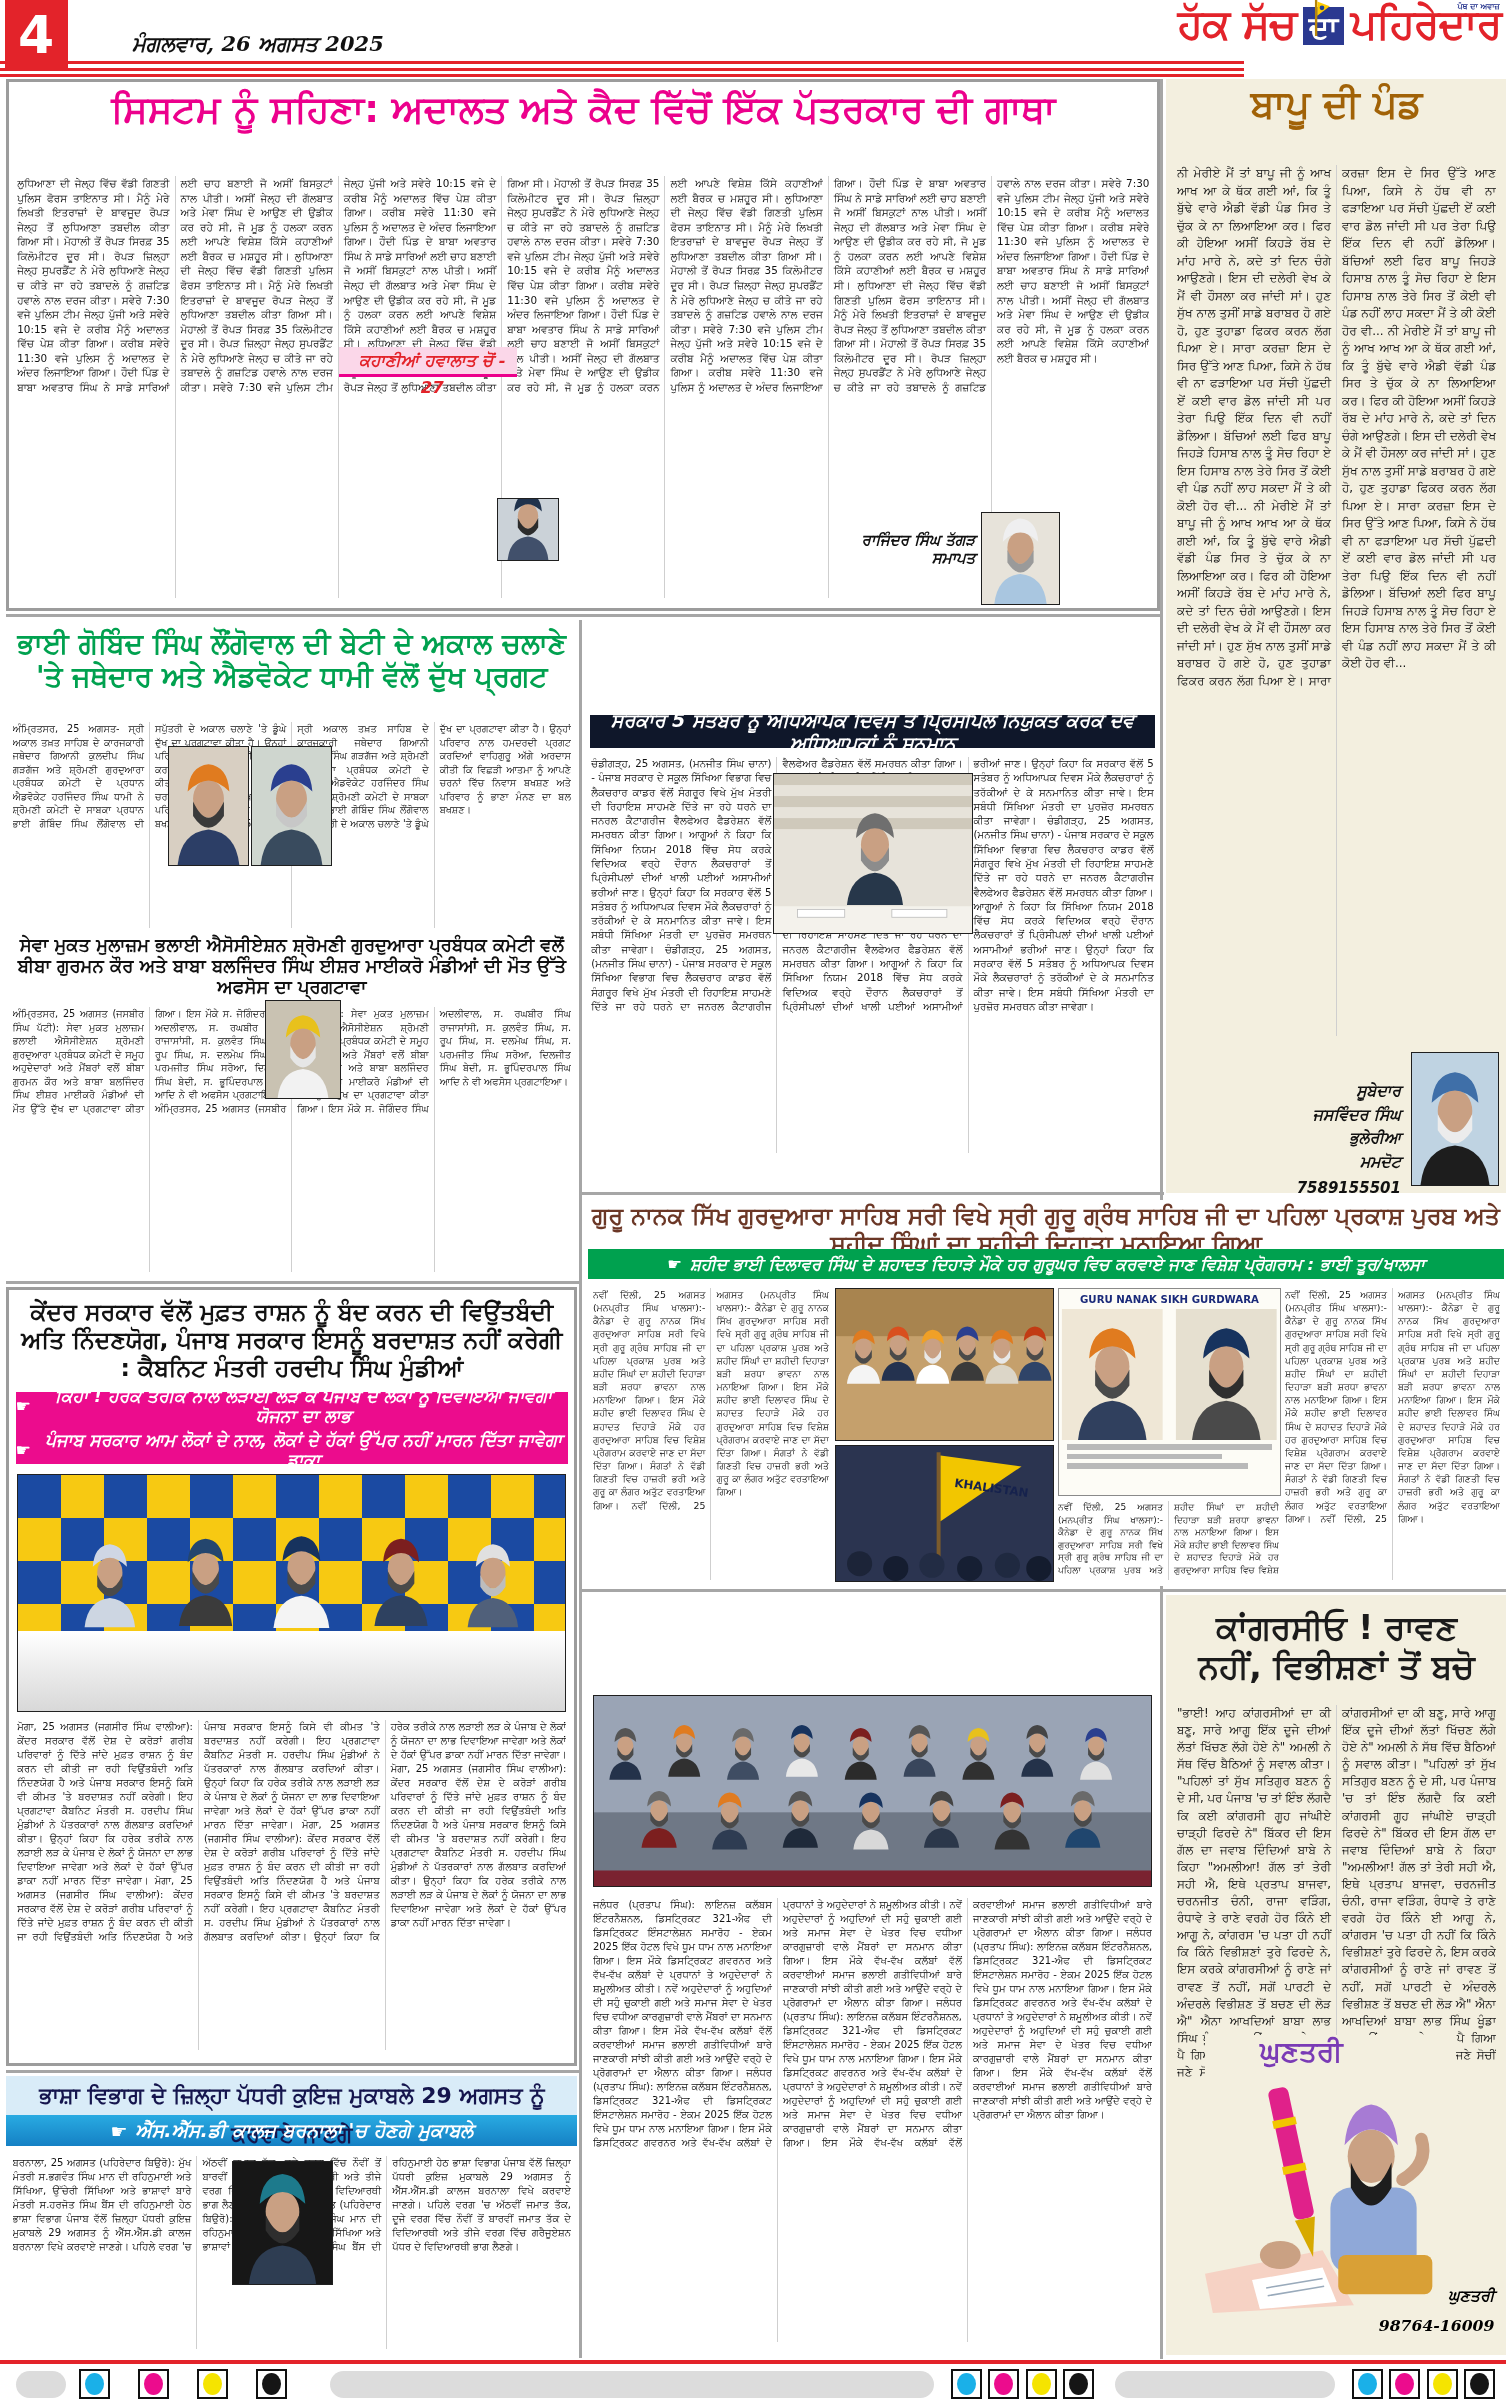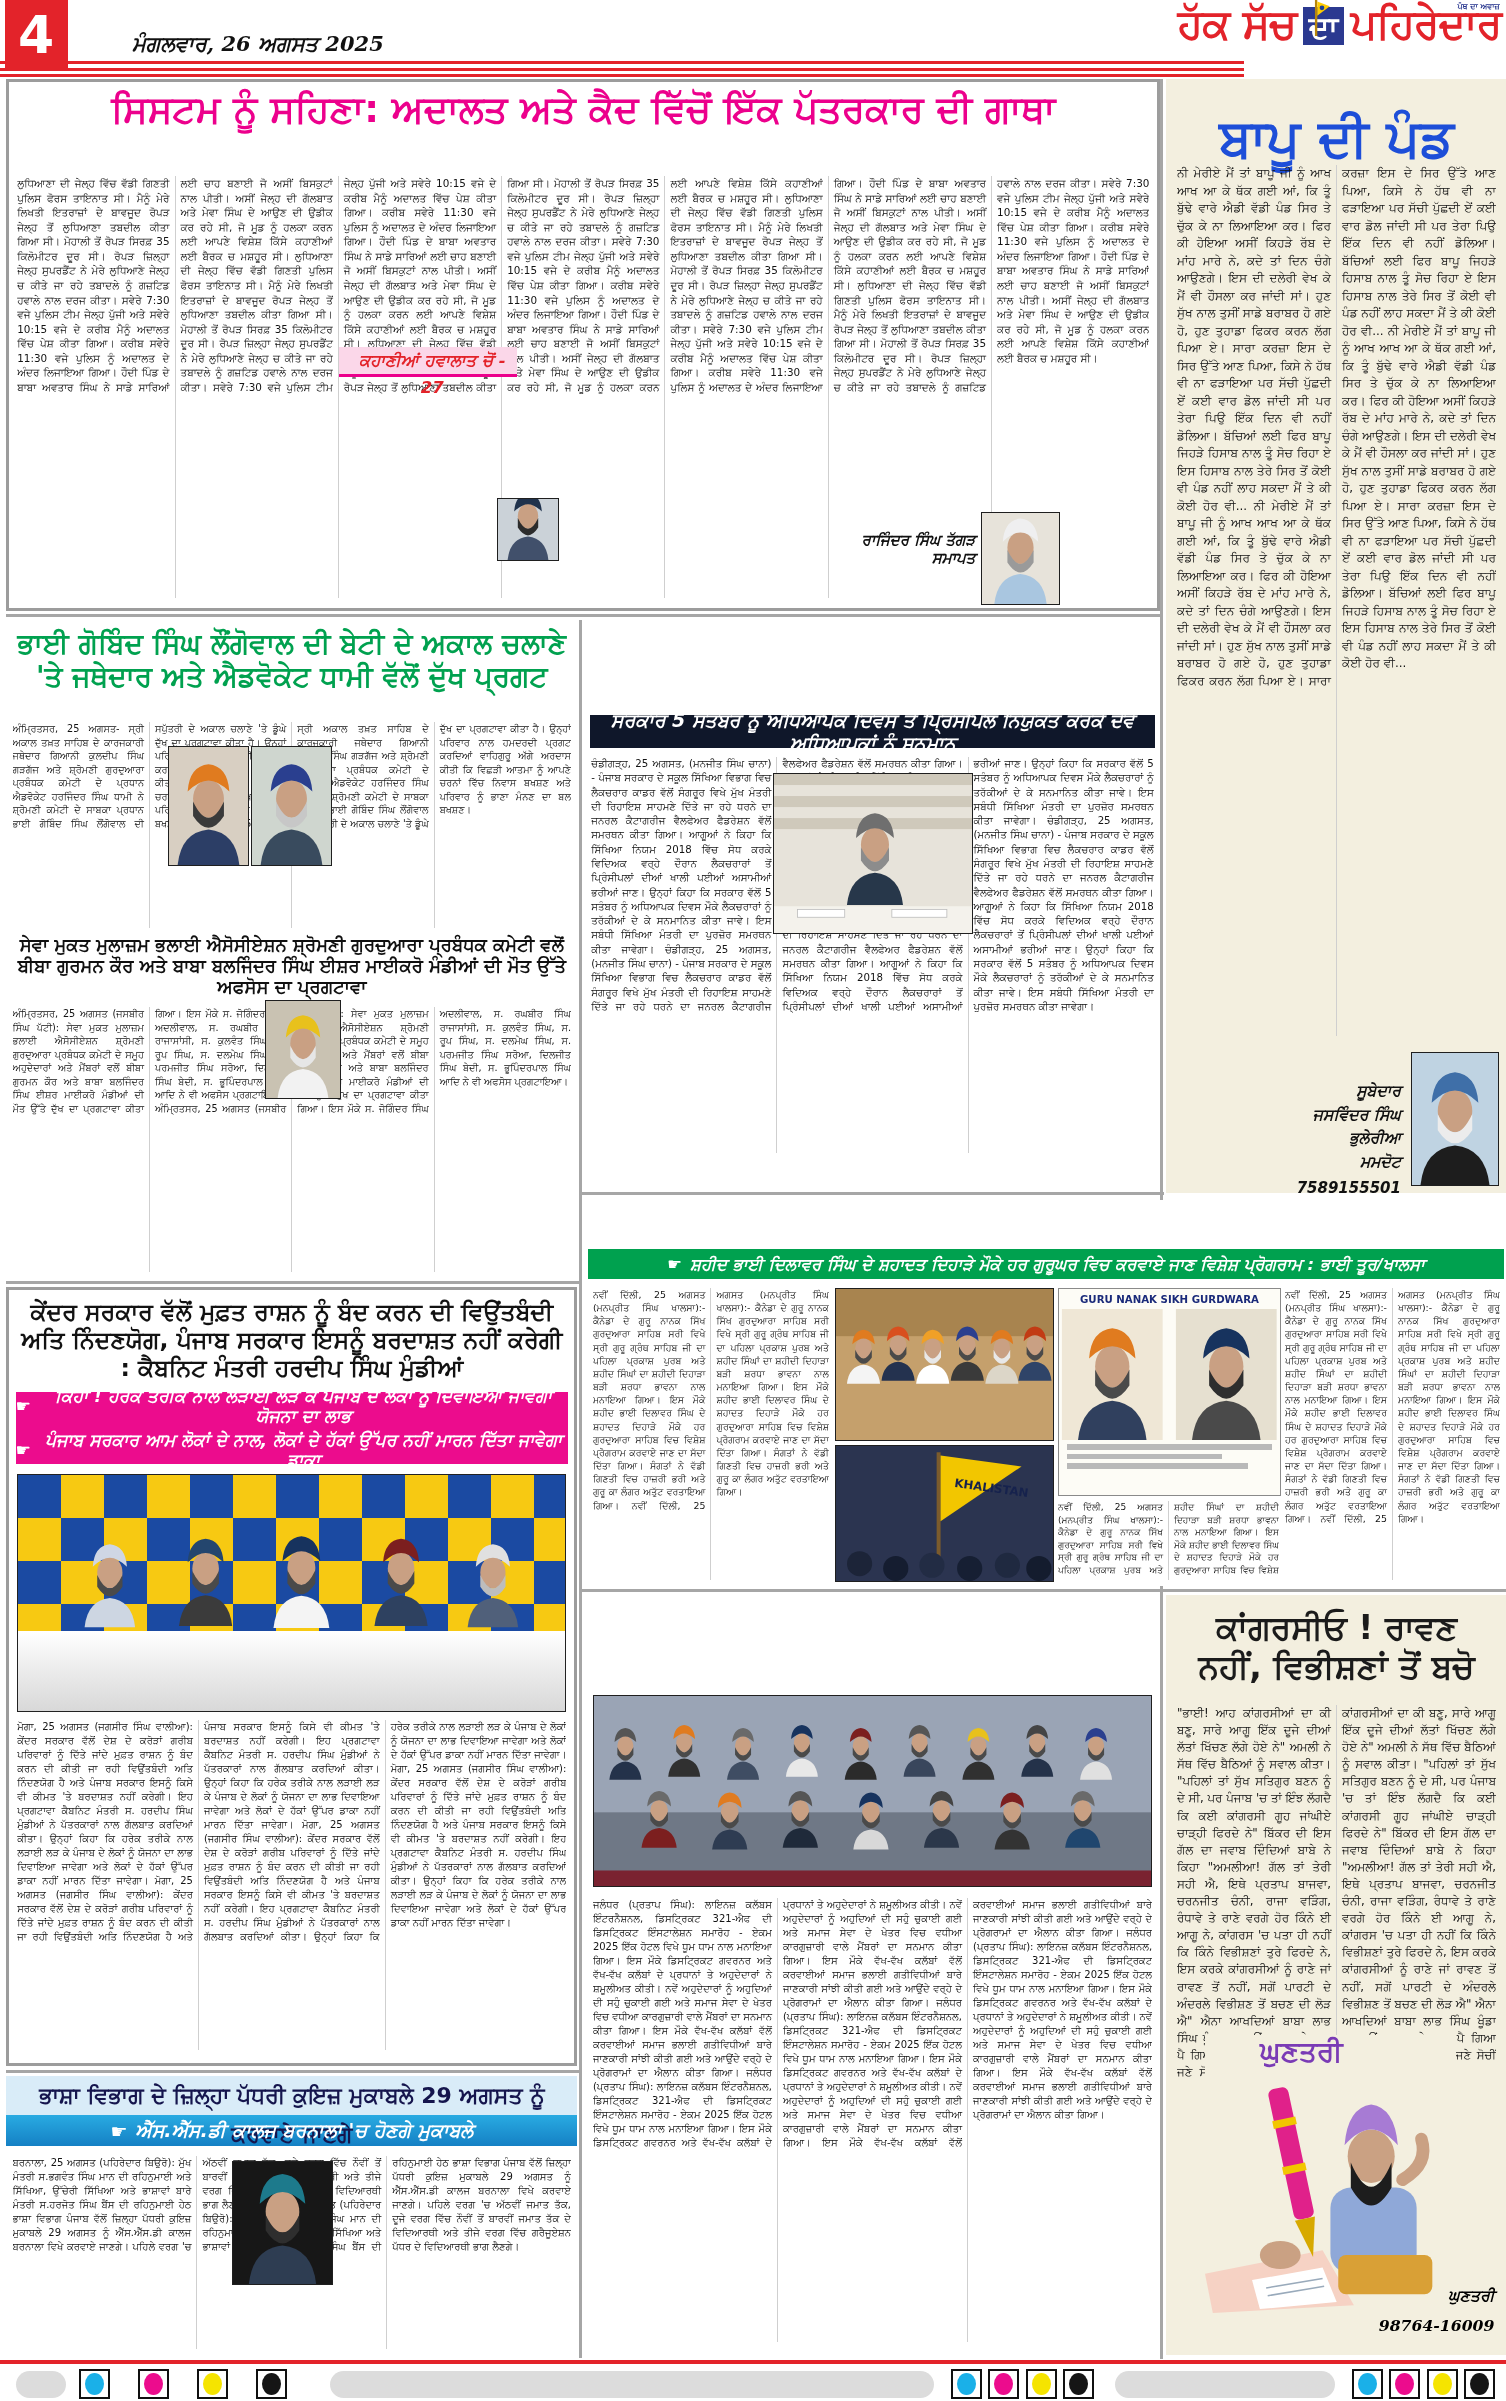--- a/index.html
+++ b/index.html
@@ -107,21 +107,21 @@
       <div class="byline" style="font-size:15px">ਸਮਾਪਤ</div>
     </div>
     <div class="photo" style="left:972px;top:430px;width:77px;height:91px">
       <svg viewBox="0 0 100 130" preserveAspectRatio="xMidYMax slice">
           <use href="#sym-person" style="--pturban:#efeff0;--pbeard:#9a9a9a;--pbg:#e7e3da;--pshirt:#a9c6e0"></use>
         </svg>
     </div>
   </div>
 
   <div class="abs cream" style="left:1166px;top:79px;width:341px;height:1114px">
-    <div class="hl" style="color:#1d4ed8;font-size:52px;margin-top:29px">ਬਾਪੂ ਦੀ ਪੰਡ</div>
+    <div class="hl" style="color:#a16207;font-size:38px;margin-top:3px">ਬਾਪੂ ਦੀ ਪੰਡ</div>
     <div class="cols c2" style="position:absolute;left:11px;right:11px;top:86px;height:871px;font-size:12px;line-height:1.46">ਨੀ ਮੇਰੀਏ ਮੈਂ ਤਾਂ ਬਾਪੂ ਜੀ ਨੂੰ ਆਖ ਆਖ ਆ ਕੇ ਥੱਕ ਗਈ ਆਂ, ਕਿ ਤੂੰ ਬੁੱਢੇ ਵਾਰੇ ਐਡੀ ਵੱਡੀ ਪੰਡ ਸਿਰ ਤੇ ਚੁੱਕ ਕੇ ਨਾ ਲਿਆਇਆ ਕਰ। ਫਿਰ ਕੀ ਹੋਇਆ ਅਸੀਂ ਕਿਹੜੇ ਰੱਬ ਦੇ ਮਾਂਹ ਮਾਰੇ ਨੇ, ਕਦੇ ਤਾਂ ਦਿਨ ਚੰਗੇ ਆਉਣਗੇ। ਇਸ ਦੀ ਦਲੇਰੀ ਵੇਖ ਕੇ ਮੈਂ ਵੀ ਹੌਸਲਾ ਕਰ ਜਾਂਦੀ ਸਾਂ। ਹੁਣ ਸੁੱਖ ਨਾਲ ਤੁਸੀਂ ਸਾਡੇ ਬਰਾਬਰ ਹੋ ਗਏ ਹੋ, ਹੁਣ ਤੁਹਾਡਾ ਫਿਕਰ ਕਰਨ ਲੱਗ ਪਿਆ ਏ। ਸਾਰਾ ਕਰਜ਼ਾ ਇਸ ਦੇ ਸਿਰ ਉੱਤੇ ਆਣ ਪਿਆ, ਕਿਸੇ ਨੇ ਹੱਥ ਵੀ ਨਾ ਫੜਾਇਆ ਪਰ ਸੱਚੀ ਪੁੱਛਦੀ ਏਂ ਕਈ ਵਾਰ ਡੋਲ ਜਾਂਦੀ ਸੀ ਪਰ ਤੇਰਾ ਪਿਉ ਇੱਕ ਦਿਨ ਵੀ ਨਹੀਂ ਡੋਲਿਆ। ਬੱਚਿਆਂ ਲਈ ਫਿਰ ਬਾਪੂ ਜਿਹੜੇ ਹਿਸਾਬ ਨਾਲ ਤੂੰ ਸੋਚ ਰਿਹਾ ਏ ਇਸ ਹਿਸਾਬ ਨਾਲ ਤੇਰੇ ਸਿਰ ਤੋਂ ਕੋਈ ਵੀ ਪੰਡ ਨਹੀਂ ਲਾਹ ਸਕਦਾ ਮੈਂ ਤੇ ਕੀ ਕੋਈ ਹੋਰ ਵੀ... ਨੀ ਮੇਰੀਏ ਮੈਂ ਤਾਂ ਬਾਪੂ ਜੀ ਨੂੰ ਆਖ ਆਖ ਆ ਕੇ ਥੱਕ ਗਈ ਆਂ, ਕਿ ਤੂੰ ਬੁੱਢੇ ਵਾਰੇ ਐਡੀ ਵੱਡੀ ਪੰਡ ਸਿਰ ਤੇ ਚੁੱਕ ਕੇ ਨਾ ਲਿਆਇਆ ਕਰ। ਫਿਰ ਕੀ ਹੋਇਆ ਅਸੀਂ ਕਿਹੜੇ ਰੱਬ ਦੇ ਮਾਂਹ ਮਾਰੇ ਨੇ, ਕਦੇ ਤਾਂ ਦਿਨ ਚੰਗੇ ਆਉਣਗੇ। ਇਸ ਦੀ ਦਲੇਰੀ ਵੇਖ ਕੇ ਮੈਂ ਵੀ ਹੌਸਲਾ ਕਰ ਜਾਂਦੀ ਸਾਂ। ਹੁਣ ਸੁੱਖ ਨਾਲ ਤੁਸੀਂ ਸਾਡੇ ਬਰਾਬਰ ਹੋ ਗਏ ਹੋ, ਹੁਣ ਤੁਹਾਡਾ ਫਿਕਰ ਕਰਨ ਲੱਗ ਪਿਆ ਏ। ਸਾਰਾ ਕਰਜ਼ਾ ਇਸ ਦੇ ਸਿਰ ਉੱਤੇ ਆਣ ਪਿਆ, ਕਿਸੇ ਨੇ ਹੱਥ ਵੀ ਨਾ ਫੜਾਇਆ ਪਰ ਸੱਚੀ ਪੁੱਛਦੀ ਏਂ ਕਈ ਵਾਰ ਡੋਲ ਜਾਂਦੀ ਸੀ ਪਰ ਤੇਰਾ ਪਿਉ ਇੱਕ ਦਿਨ ਵੀ ਨਹੀਂ ਡੋਲਿਆ। ਬੱਚਿਆਂ ਲਈ ਫਿਰ ਬਾਪੂ ਜਿਹੜੇ ਹਿਸਾਬ ਨਾਲ ਤੂੰ ਸੋਚ ਰਿਹਾ ਏ ਇਸ ਹਿਸਾਬ ਨਾਲ ਤੇਰੇ ਸਿਰ ਤੋਂ ਕੋਈ ਵੀ ਪੰਡ ਨਹੀਂ ਲਾਹ ਸਕਦਾ ਮੈਂ ਤੇ ਕੀ ਕੋਈ ਹੋਰ ਵੀ... ਨੀ ਮੇਰੀਏ ਮੈਂ ਤਾਂ ਬਾਪੂ ਜੀ ਨੂੰ ਆਖ ਆਖ ਆ ਕੇ ਥੱਕ ਗਈ ਆਂ, ਕਿ ਤੂੰ ਬੁੱਢੇ ਵਾਰੇ ਐਡੀ ਵੱਡੀ ਪੰਡ ਸਿਰ ਤੇ ਚੁੱਕ ਕੇ ਨਾ ਲਿਆਇਆ ਕਰ। ਫਿਰ ਕੀ ਹੋਇਆ ਅਸੀਂ ਕਿਹੜੇ ਰੱਬ ਦੇ ਮਾਂਹ ਮਾਰੇ ਨੇ, ਕਦੇ ਤਾਂ ਦਿਨ ਚੰਗੇ ਆਉਣਗੇ। ਇਸ ਦੀ ਦਲੇਰੀ ਵੇਖ ਕੇ ਮੈਂ ਵੀ ਹੌਸਲਾ ਕਰ ਜਾਂਦੀ ਸਾਂ। ਹੁਣ ਸੁੱਖ ਨਾਲ ਤੁਸੀਂ ਸਾਡੇ ਬਰਾਬਰ ਹੋ ਗਏ ਹੋ, ਹੁਣ ਤੁਹਾਡਾ ਫਿਕਰ ਕਰਨ ਲੱਗ ਪਿਆ ਏ। ਸਾਰਾ ਕਰਜ਼ਾ ਇਸ ਦੇ ਸਿਰ ਉੱਤੇ ਆਣ ਪਿਆ, ਕਿਸੇ ਨੇ ਹੱਥ ਵੀ ਨਾ ਫੜਾਇਆ ਪਰ ਸੱਚੀ ਪੁੱਛਦੀ ਏਂ ਕਈ ਵਾਰ ਡੋਲ ਜਾਂਦੀ ਸੀ ਪਰ ਤੇਰਾ ਪਿਉ ਇੱਕ ਦਿਨ ਵੀ ਨਹੀਂ ਡੋਲਿਆ। ਬੱਚਿਆਂ ਲਈ ਫਿਰ ਬਾਪੂ ਜਿਹੜੇ ਹਿਸਾਬ ਨਾਲ ਤੂੰ ਸੋਚ ਰਿਹਾ ਏ ਇਸ ਹਿਸਾਬ ਨਾਲ ਤੇਰੇ ਸਿਰ ਤੋਂ ਕੋਈ ਵੀ ਪੰਡ ਨਹੀਂ ਲਾਹ ਸਕਦਾ ਮੈਂ ਤੇ ਕੀ ਕੋਈ ਹੋਰ ਵੀ... </div>
     <div class="abs" style="left:94px;top:1000px;width:141px;text-align:right">
       <div class="byline" style="font-size:15.7px;line-height:1.5">
         <div>ਸੂਬੇਦਾਰ</div>
         <div>ਜਸਵਿੰਦਰ ਸਿੰਘ</div>
         <div>ਭੁਲੇਰੀਆ</div>
         <div>ਮਮਦੋਟ</div>
       </div>
       <div class="byline" style="font-size:15px;margin-top:6.3px">7589155501</div>
     </div>
@@ -168,20 +168,21 @@
           <rect width="252" height="14" y="56" fill="#cfc9bb"></rect>
         <use href="#sym-person" transform="translate(76,30) scale(1.05)" style="--pturban:#6f6f6f;--pbeard:#8c8c8c;--pbg:transparent;--pshirt:#27374a"></use>
         <rect y="168" width="252" height="34" fill="#f4f2ec"></rect>
           <rect x="30" y="172" width="60" height="10" fill="#fff" stroke="#bbb"></rect>
           <rect x="150" y="172" width="70" height="10" fill="#fff" stroke="#bbb"></rect>
       </svg>
     </div>
   </div>
 
   <div class="abs" style="left:585px;top:1200px;width:922px;height:386px;background:#fff">
+    <div class="hl" style="color:#6b3726;font-size:23.6px;margin-top:3.1px">ਗੁਰੂ ਨਾਨਕ ਸਿੱਖ ਗੁਰਦੁਆਰਾ ਸਾਹਿਬ ਸਰੀ ਵਿਖੇ ਸ੍ਰੀ ਗੁਰੂ ਗ੍ਰੰਥ ਸਾਹਿਬ ਜੀ ਦਾ ਪਹਿਲਾ ਪ੍ਰਕਾਸ਼ ਪੁਰਬ ਅਤੇ ਸ਼ਹੀਦ ਸਿੰਘਾਂ ਦਾ ਸ਼ਹੀਦੀ ਦਿਹਾੜਾ ਮਨਾਇਆ ਗਿਆ</div>
     <div class="strip" style="position:absolute;left:3.1px;right:3.1px;top:49px;height:30px;background:#00a14f;font-size:16.5px">
       <span>☛</span>
       <span>ਸ਼ਹੀਦ ਭਾਈ ਦਿਲਾਵਰ ਸਿੰਘ ਦੇ ਸ਼ਹਾਦਤ ਦਿਹਾੜੇ ਮੌਕੇ ਹਰ ਗੁਰੂਘਰ ਵਿਚ ਕਰਵਾਏ ਜਾਣ ਵਿਸ਼ੇਸ਼ ਪ੍ਰੋਗਰਾਮ : ਭਾਈ ਤੂਰ/ਖਾਲਸਾ</span>
     </div>
     <div class="cols c2" style="position:absolute;left:7.9px;top:88px;width:236px;height:292px;font-size:9.4px">ਨਵੀਂ ਦਿੱਲੀ, 25 ਅਗਸਤ (ਮਨਪ੍ਰੀਤ ਸਿੰਘ ਖਾਲਸਾ):- ਕੈਨੇਡਾ ਦੇ ਗੁਰੂ ਨਾਨਕ ਸਿੱਖ ਗੁਰਦੁਆਰਾ ਸਾਹਿਬ ਸਰੀ ਵਿਖੇ ਸ੍ਰੀ ਗੁਰੂ ਗ੍ਰੰਥ ਸਾਹਿਬ ਜੀ ਦਾ ਪਹਿਲਾ ਪ੍ਰਕਾਸ਼ ਪੁਰਬ ਅਤੇ ਸ਼ਹੀਦ ਸਿੰਘਾਂ ਦਾ ਸ਼ਹੀਦੀ ਦਿਹਾੜਾ ਬੜੀ ਸ਼ਰਧਾ ਭਾਵਨਾ ਨਾਲ ਮਨਾਇਆ ਗਿਆ। ਇਸ ਮੌਕੇ ਸ਼ਹੀਦ ਭਾਈ ਦਿਲਾਵਰ ਸਿੰਘ ਦੇ ਸ਼ਹਾਦਤ ਦਿਹਾੜੇ ਮੌਕੇ ਹਰ ਗੁਰਦੁਆਰਾ ਸਾਹਿਬ ਵਿਚ ਵਿਸ਼ੇਸ਼ ਪ੍ਰੋਗਰਾਮ ਕਰਵਾਏ ਜਾਣ ਦਾ ਸੱਦਾ ਦਿੱਤਾ ਗਿਆ। ਸੰਗਤਾਂ ਨੇ ਵੱਡੀ ਗਿਣਤੀ ਵਿਚ ਹਾਜ਼ਰੀ ਭਰੀ ਅਤੇ ਗੁਰੂ ਕਾ ਲੰਗਰ ਅਤੁੱਟ ਵਰਤਾਇਆ ਗਿਆ। ਨਵੀਂ ਦਿੱਲੀ, 25 ਅਗਸਤ (ਮਨਪ੍ਰੀਤ ਸਿੰਘ ਖਾਲਸਾ):- ਕੈਨੇਡਾ ਦੇ ਗੁਰੂ ਨਾਨਕ ਸਿੱਖ ਗੁਰਦੁਆਰਾ ਸਾਹਿਬ ਸਰੀ ਵਿਖੇ ਸ੍ਰੀ ਗੁਰੂ ਗ੍ਰੰਥ ਸਾਹਿਬ ਜੀ ਦਾ ਪਹਿਲਾ ਪ੍ਰਕਾਸ਼ ਪੁਰਬ ਅਤੇ ਸ਼ਹੀਦ ਸਿੰਘਾਂ ਦਾ ਸ਼ਹੀਦੀ ਦਿਹਾੜਾ ਬੜੀ ਸ਼ਰਧਾ ਭਾਵਨਾ ਨਾਲ ਮਨਾਇਆ ਗਿਆ। ਇਸ ਮੌਕੇ ਸ਼ਹੀਦ ਭਾਈ ਦਿਲਾਵਰ ਸਿੰਘ ਦੇ ਸ਼ਹਾਦਤ ਦਿਹਾੜੇ ਮੌਕੇ ਹਰ ਗੁਰਦੁਆਰਾ ਸਾਹਿਬ ਵਿਚ ਵਿਸ਼ੇਸ਼ ਪ੍ਰੋਗਰਾਮ ਕਰਵਾਏ ਜਾਣ ਦਾ ਸੱਦਾ ਦਿੱਤਾ ਗਿਆ। ਸੰਗਤਾਂ ਨੇ ਵੱਡੀ ਗਿਣਤੀ ਵਿਚ ਹਾਜ਼ਰੀ ਭਰੀ ਅਤੇ ਗੁਰੂ ਕਾ ਲੰਗਰ ਅਤੁੱਟ ਵਰਤਾਇਆ ਗਿਆ। </div>
     <div class="photo" style="left:250px;top:88px;width:217px;height:151px">
       <svg viewBox="0 0 276 192" preserveAspectRatio="none">
         <rect width="276" height="192" fill="#c5a06c"></rect>
           <rect width="276" height="60" fill="#a8844f"></rect>
         <use href="#sym-person" transform="translate(4,40) scale(.62)" style="--pturban:#e07b1f;--pbg:transparent;--pshirt:#f4f4f4"></use>

